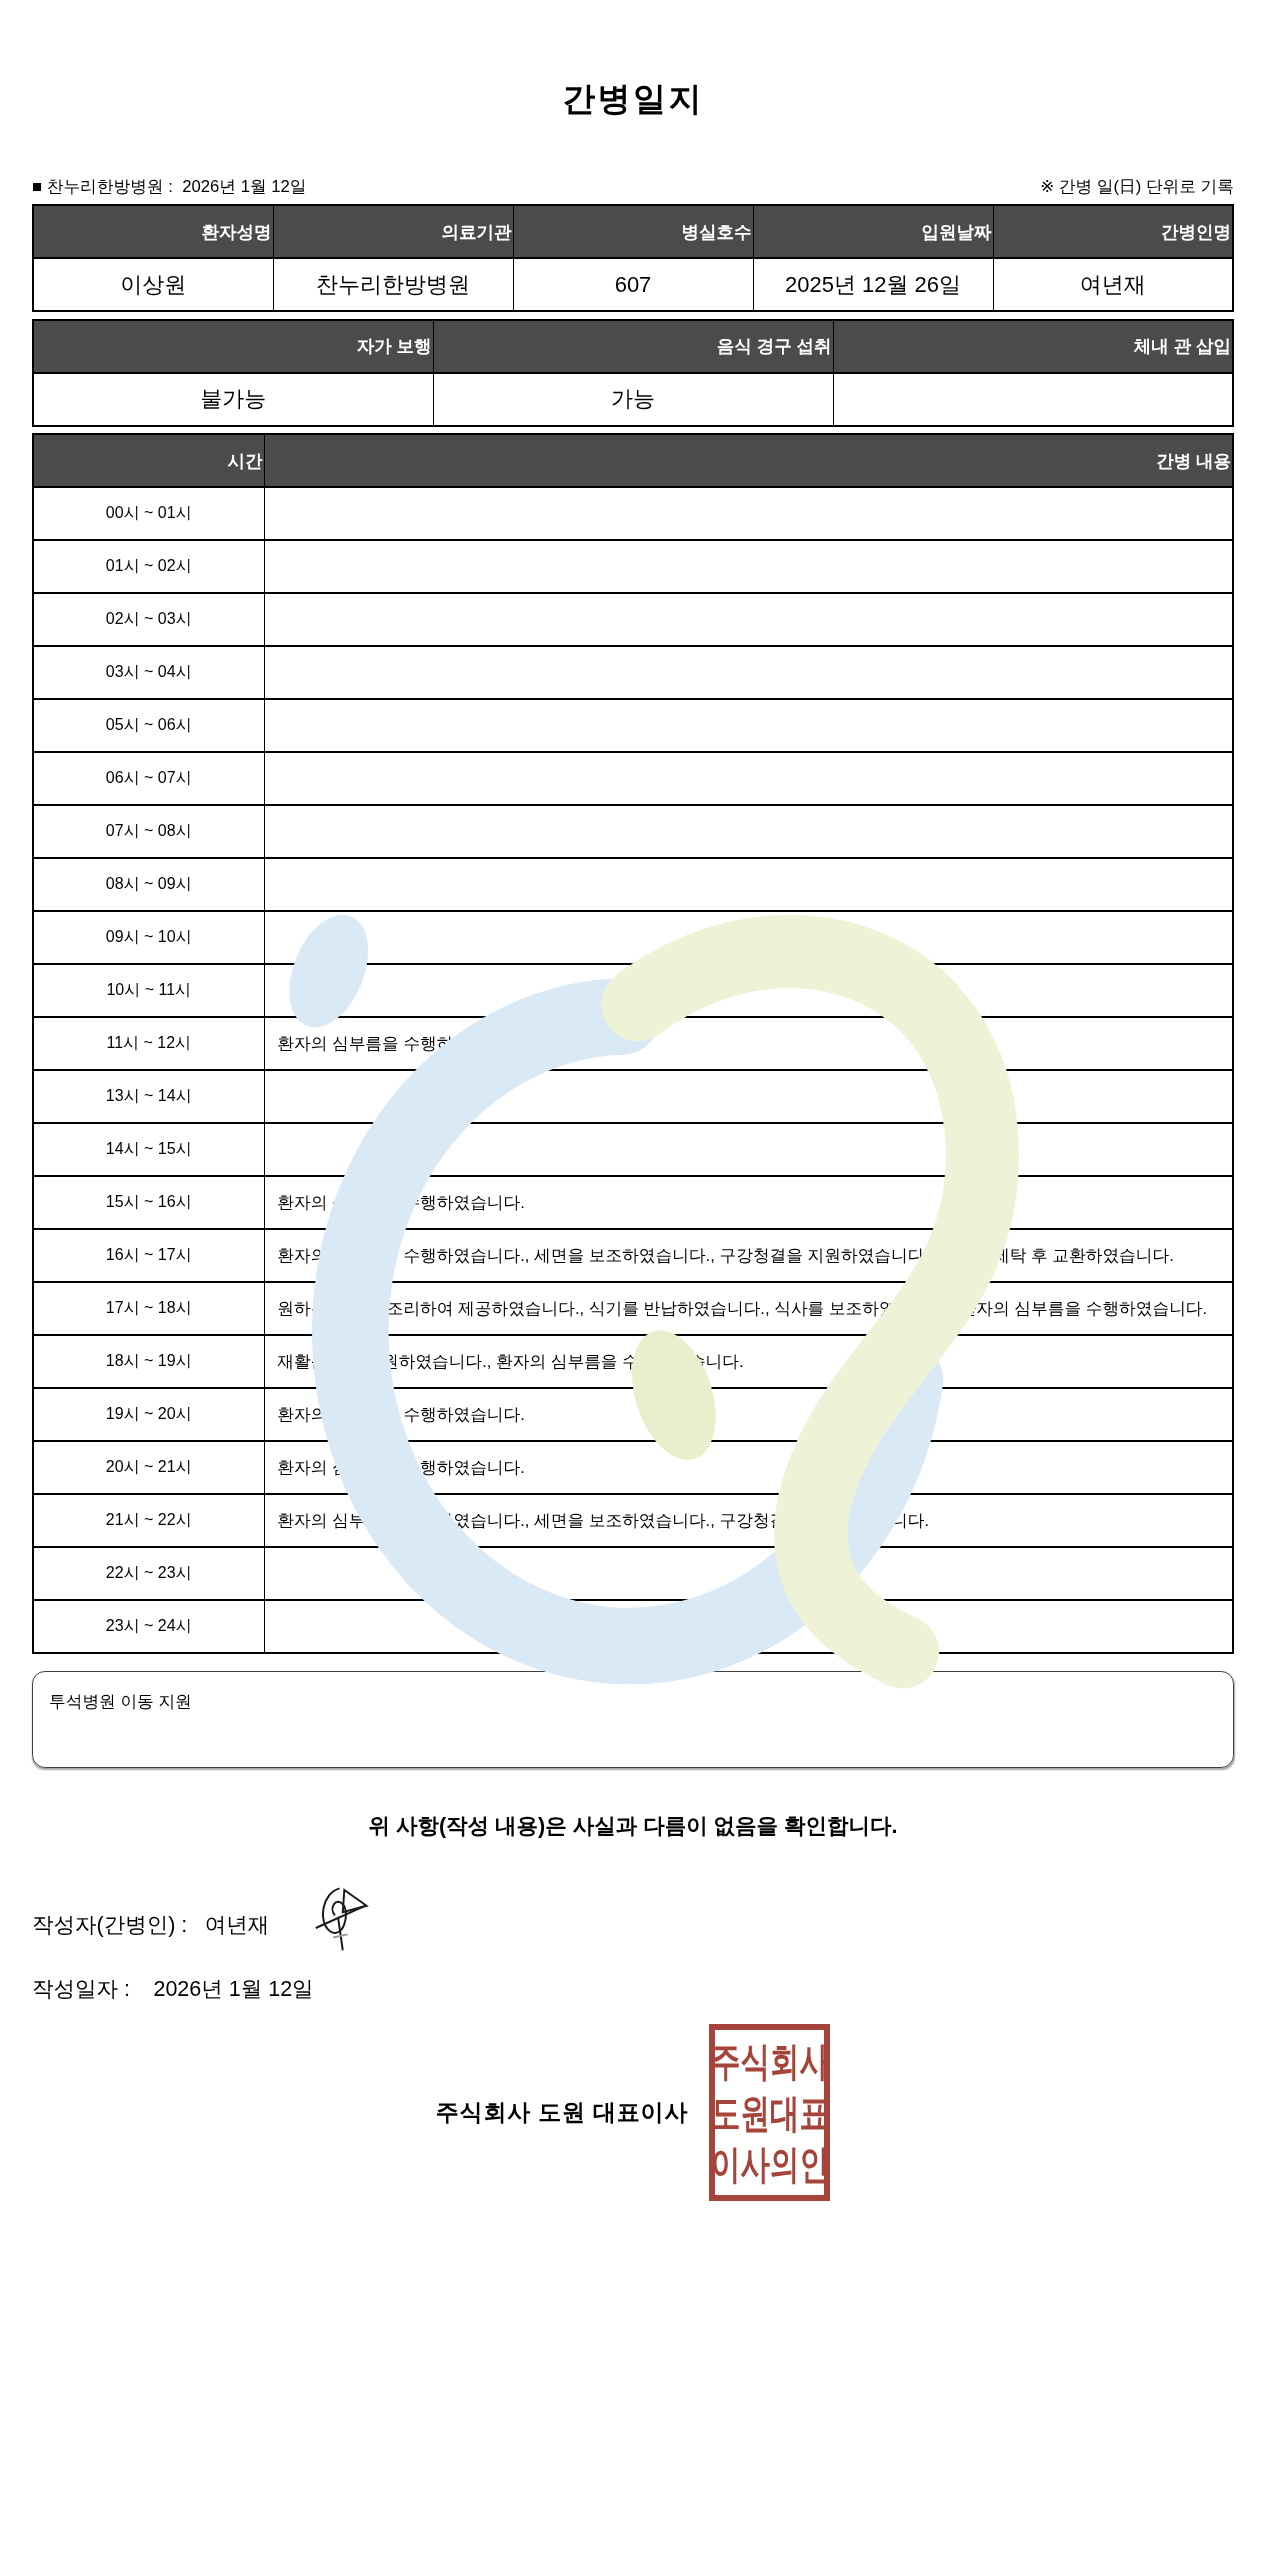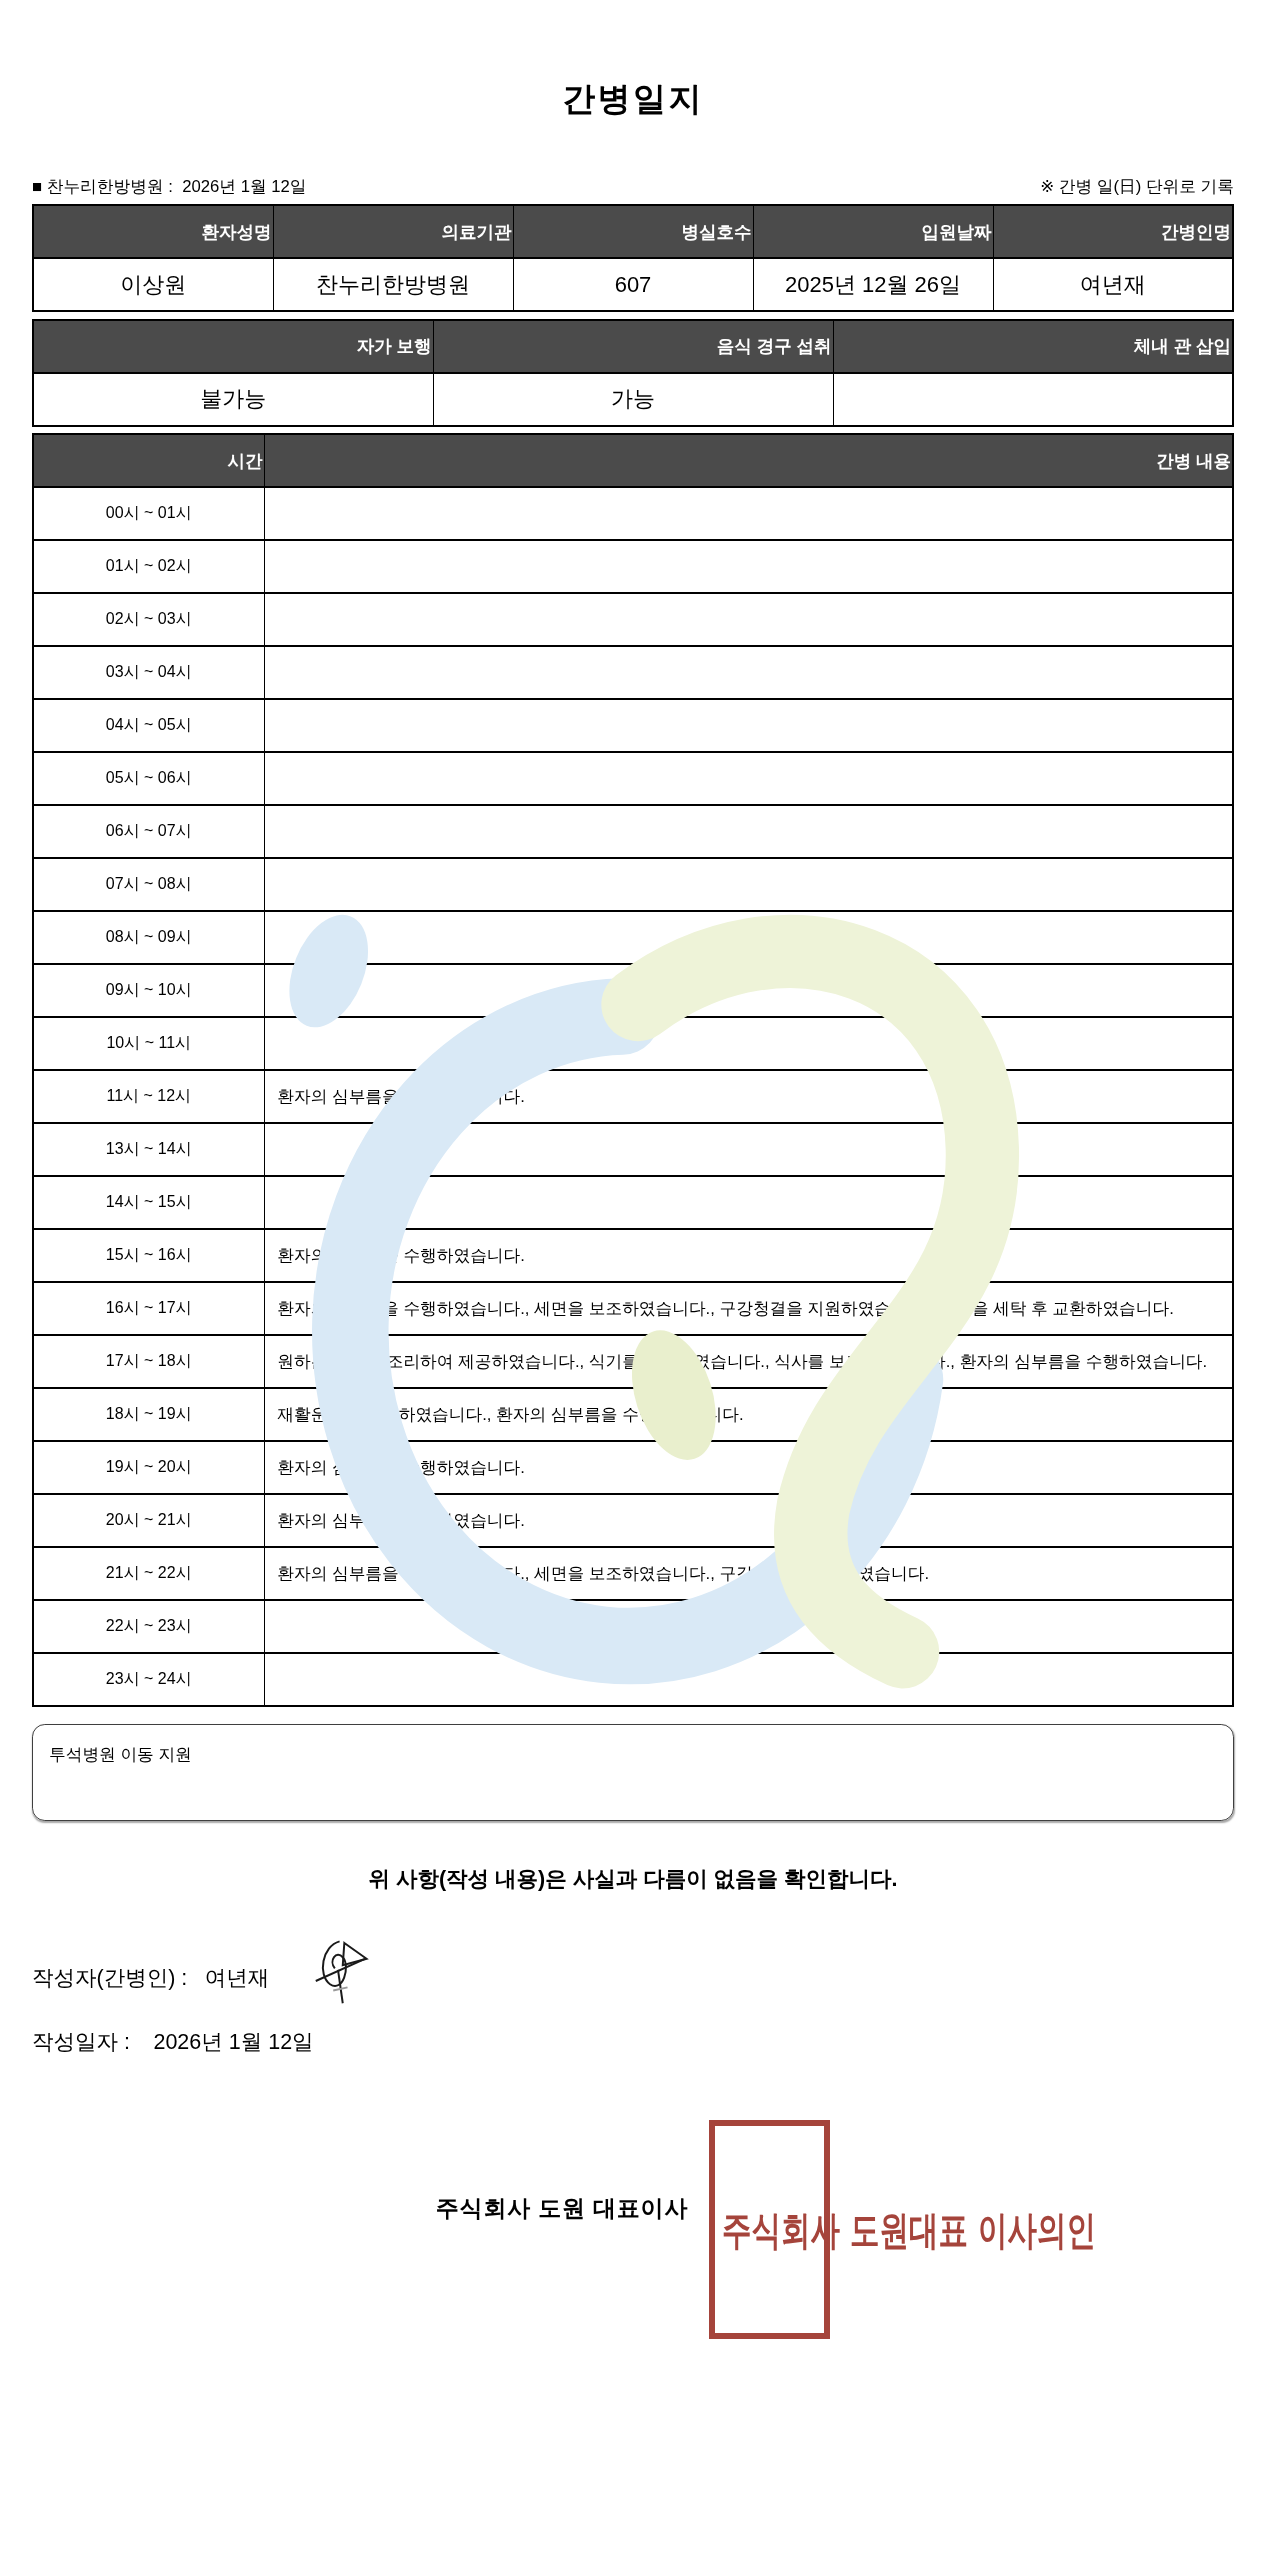--- a/index.html
+++ b/index.html
@@ -42,23 +42,23 @@
   .writer-line { margin-top: 53px; display: flex; align-items: center; font-size: 21.5px; }
   .writer-line .name { margin-left: 17.5px; }
   .signature { margin-left: 29px; margin-top: -11px; }
 
   .date-line { margin-top: 19px; font-size: 21.5px; }
   .date-line .val { margin-left: 17.5px; }
 
   .company-row { margin-top: 21px; display: flex; justify-content: center; align-items: center; gap: 21px; }
   .company-name { font-size: 23px; font-weight: bold; letter-spacing: 0.8px; }
   .stamp {
-    width: 121px; height: 219px; border: 6.4px solid #a13a31; color: #a13a31;
-    display: flex; justify-content: space-around; align-items: center;
-    padding: 4.8px 1.6px; opacity: 0.95; margin-top: 43px;
+    width: 121px; height: 177px; border: 6.4px solid #a13a31; color: #a13a31;
+    display: flex; flex-direction: column; justify-content: space-around; align-items: center;
+    padding: 4.8px 1.6px; opacity: 0.95;
   }
   .stamp-line { font-size: 32px; font-weight: bold; line-height: 1.0; letter-spacing: 0px; transform: scaleY(1.25) scaleX(0.92); white-space: nowrap; }
 </style>
 </head>
 <body>
 
 <div class="page">
 
   <svg class="watermark" viewBox="0 0 980 1020" fill="none" xmlns="http://www.w3.org/2000/svg">
     <ellipse cx="112" cy="108" rx="44" ry="74" fill="#d9e9f6" transform="rotate(22 112 108)"></ellipse>
@@ -137,24 +137,20 @@
         </tr>
         <tr>
           <td class="time">02시 ~ 03시</td>
           <td class="content"></td>
         </tr>
         <tr>
           <td class="time">03시 ~ 04시</td>
           <td class="content"></td>
         </tr>
         <tr>
-          <td class="time">04시 ~ 05시</td>
-          <td class="content"></td>
-        </tr>
-        <tr>
           <td class="time">05시 ~ 06시</td>
           <td class="content"></td>
         </tr>
         <tr>
           <td class="time">06시 ~ 07시</td>
           <td class="content"></td>
         </tr>
         <tr>
           <td class="time">07시 ~ 08시</td>
           <td class="content"></td>

